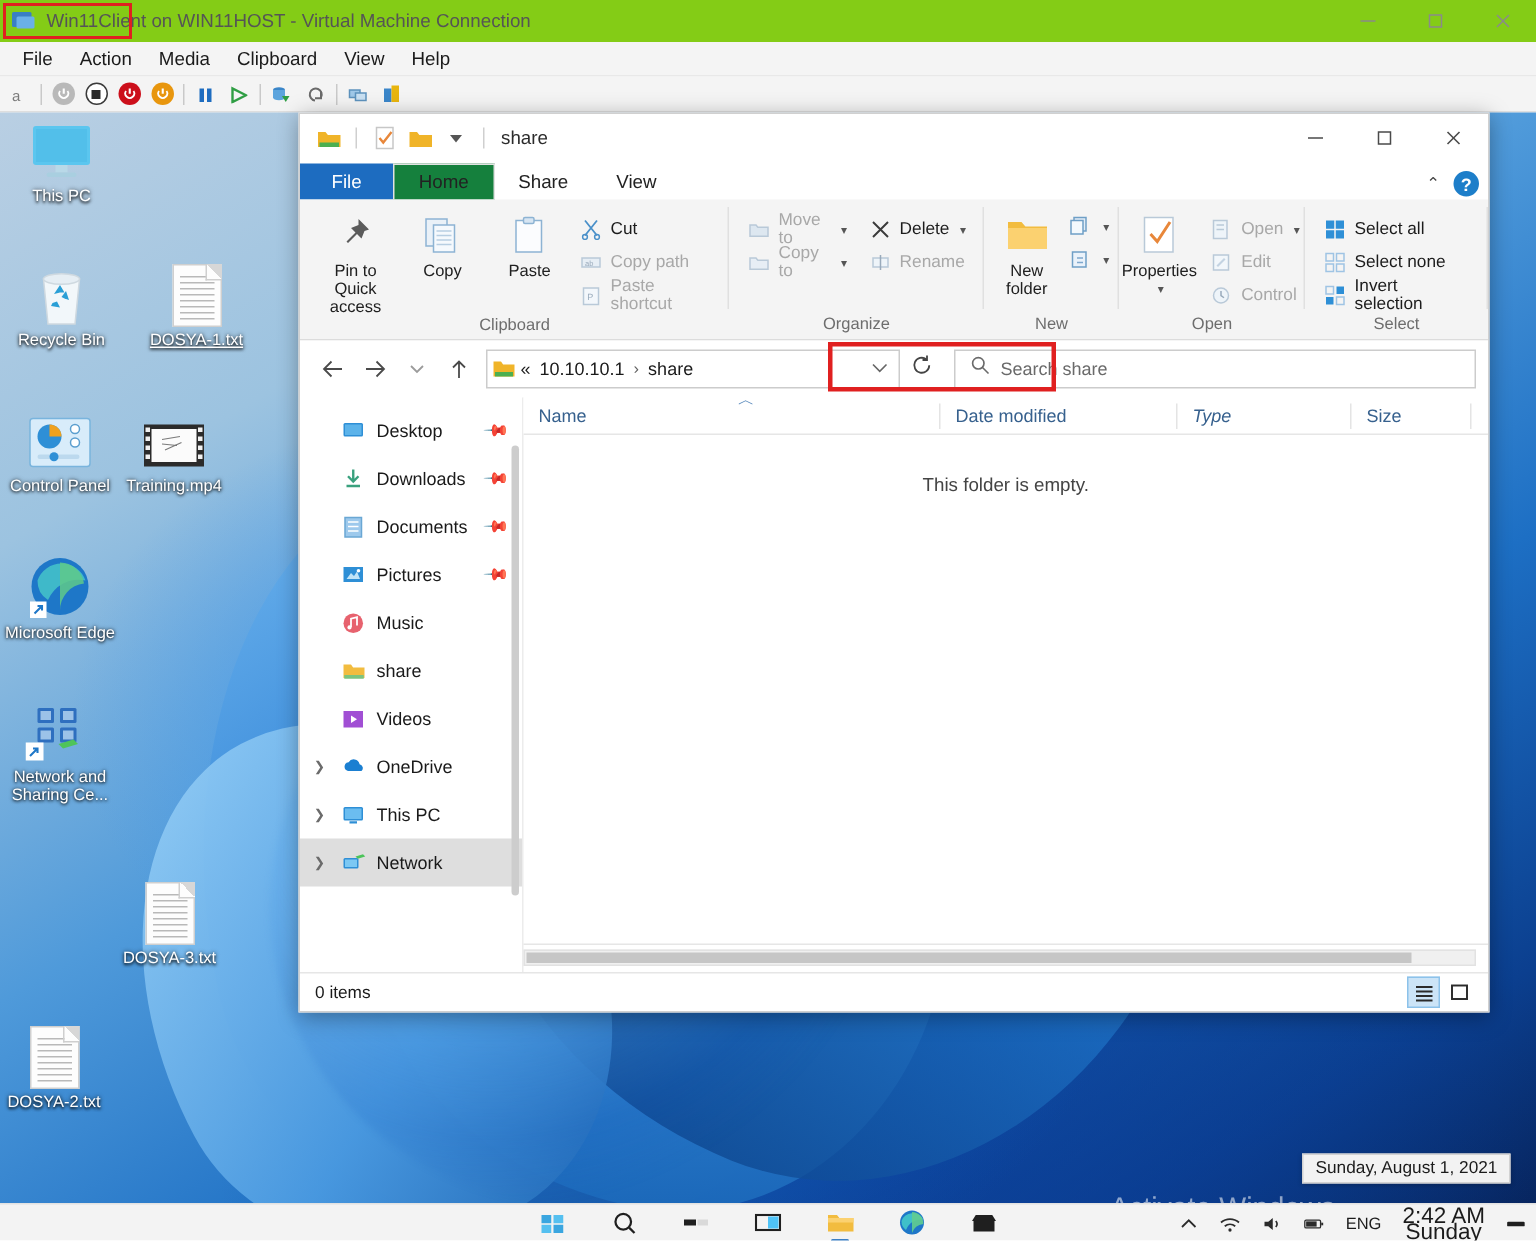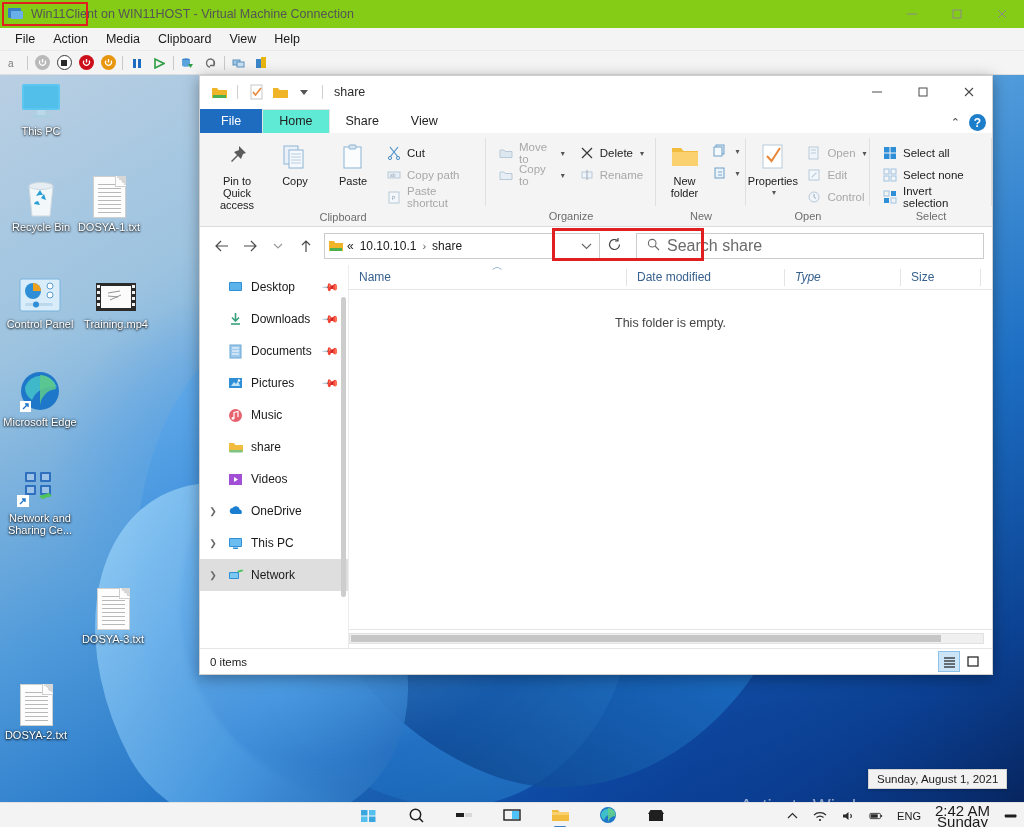--- a/index.html
+++ b/index.html
@@ -90,21 +90,21 @@
   .ex-titlebar { height: 32px; display:flex; align-items:center; background:#fff; position:relative;}
   .qat { display:flex; align-items:center; padding-left: 8px; gap: 2px;}
   .qat-sep { width:1px; height:14px; background:#cfcfcf; margin: 0 5px;}
   .ex-title { font-size: 12.5px; color: #2b2b2b; margin-left: 6px;}
   .ex-winbtns { position:absolute; right:0; top:0; display:flex;}
   .ex-winbtn { width: 46px; height: 31px; display:flex;align-items:center;justify-content:center; color:#444;}
 
   .ex-tabs { height: 25px; display:flex; align-items:flex-end; background:#fff; position: relative;}
   .ex-tab { font-size: 12.5px; padding: 4px 16px 5px; color:#222; }
   .ex-tab.file { background:#1d6cc0; color:#fff; padding: 5px 21px 5px; font-weight:400;}
-  .ex-tab.active { background:#5eead4; border:1px solid #e2e2e2; border-bottom:none; }
+  .ex-tab.active { background:#15803d; border:1px solid #e2e2e2; border-bottom:none; }
   .tabs-right { position:absolute; right:6px; bottom:2px; display:flex; align-items:center; gap:9px;}
   .help-btn { width:17px;height:17px;border-radius:50%;background:#1d7ec9;color:#fff;font-size:12px;
               display:flex;align-items:center;justify-content:center; font-weight:bold;}
 
   .ribbon {
     height: 94px; background:#f4f4f4; border-bottom:1px solid #dcdcdc; display:flex; position:relative;
   }
   .rgroup { display:flex; flex-direction:column; align-items:center; justify-content:space-between;
             padding: 4px 0 2px; position:relative; }
   .rgroup:after { content:""; position:absolute; right:0; top:5px; bottom:20px; width:1px; background:#e0e0e0;}
@@ -129,21 +129,21 @@
   .addr-icon { width:22px; display:flex; align-items:center; justify-content:center;}
   .crumbs { display:flex; align-items:center; font-size:12px; color:#1a1a1a; gap:6px; }
   .crumb-sep { color:#606060; font-size:11px; }
   .addr-right { margin-left:auto; display:flex; align-items:center;}
   .addr-chev { width:26px; text-align:center; color:#555; font-size:10px;}
   .refresh { width:28px; text-align:center; color:#444; }
   .searchbox {
     width: 348px; height: 26px; border: 1px solid #cccccc; background:#fff; margin-left: 8px;
     display:flex; align-items:center; gap: 7px; padding-left: 10px;
   }
-  .search-ph { font-size:16px; color:#6a6a6a;}
+  .search-ph { font-size:12px; color:#6a6a6a;}
   .addr-highlight {
     position:absolute; left: 352px; top: 1px; width: 152px; height: 33px;
     border: 3px solid #e02020; pointer-events:none;
   }
 
   .ex-body { flex:1; display:flex; min-height:0; }
   .navpane { width: 149px; border-right: 1px solid #ececec; padding-top: 6px; position:relative; background:#fff;}
   .nav-item { height: 32px; display:flex; align-items:center; font-size:12px; color:#1a1a1a; padding-left: 6px; gap:7px;}
   .nav-item.sel { background:#dedede; }
   .nav-chev { width:14px; color:#6b6b6b; font-size:9px; display:flex;align-items:center;justify-content:center;}
@@ -336,21 +336,21 @@
           <g fill="#2a9fd6">
             <path d="M17 20 l4 -6 l3 5 l-3 0 z"></path>
             <path d="M27 24 l-2 -6 l-3 4 l2 1 z"></path>
             <path d="M15 28 l6 1 l-2 -4 l-3 1 z"></path>
           </g>
         </svg>
       </div>
       <span class="desk-label">Recycle Bin</span>
     </div>
 
-    <div class="desk-icon" style="left:66px; top:99px;">
+    <div class="desk-icon" style="left:88px; top:99px;text-decoration:underline;">
       <div class="glyph">
         <div class="icon-doc">
             <div class="lines">
               <i></i>
               <i></i>
               <i></i>
               <i></i>
               <i></i>
               <i></i>
               <i></i>

